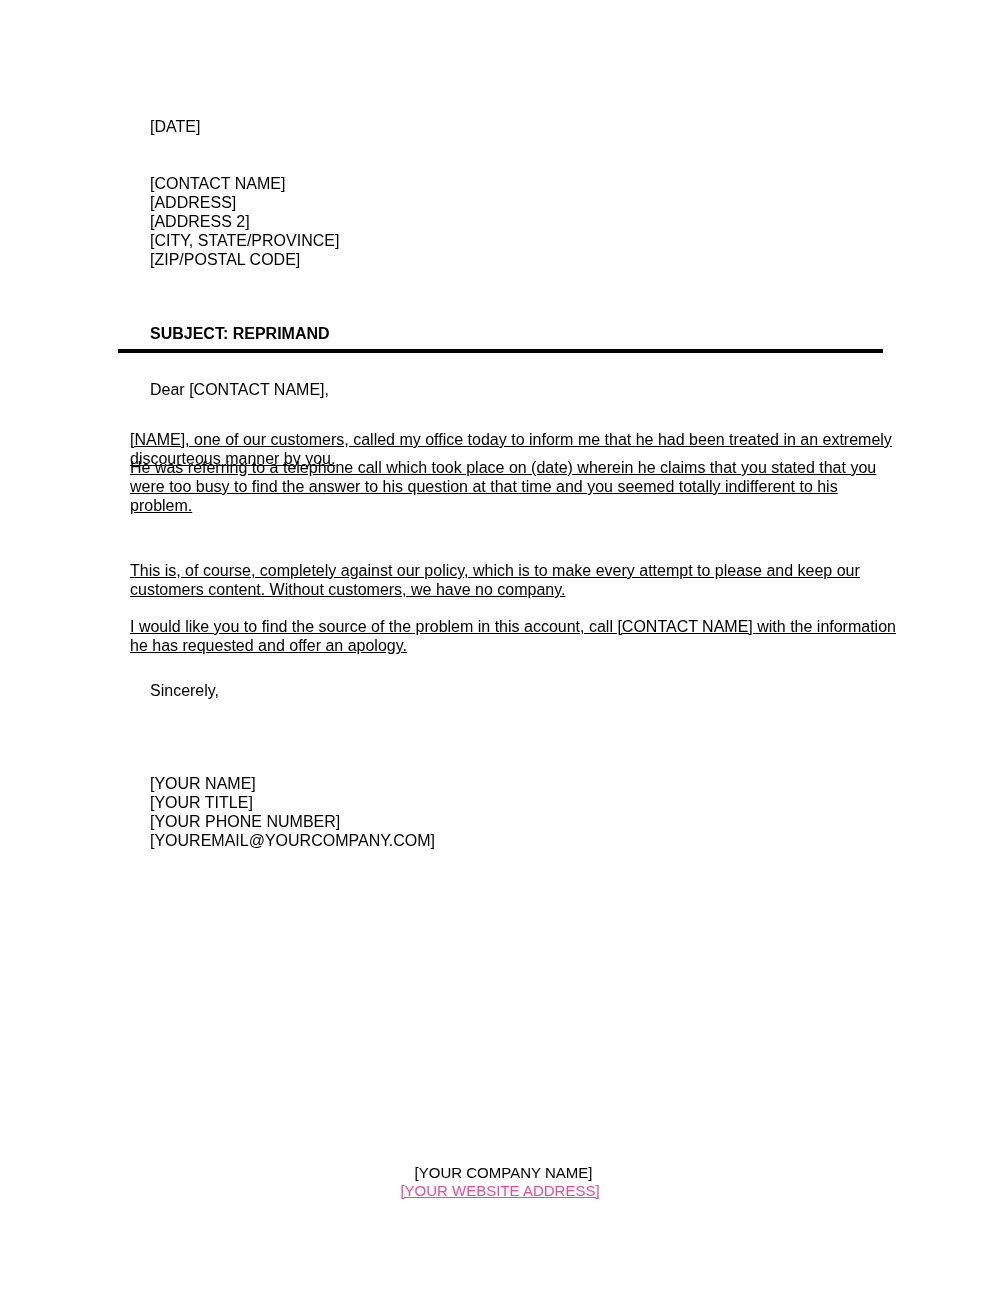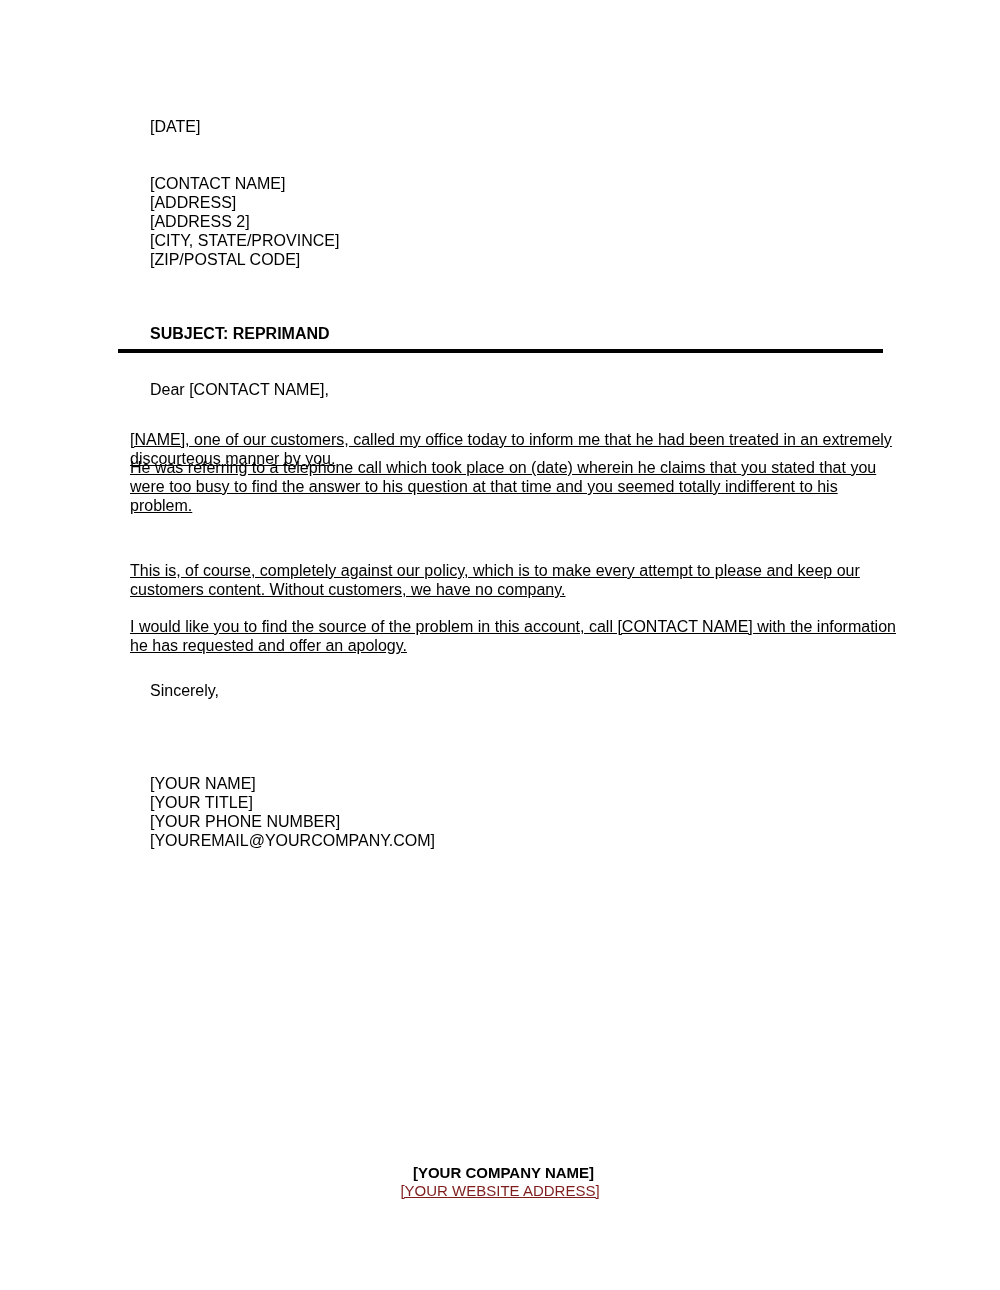--- a/index.html
+++ b/index.html
@@ -5,22 +5,22 @@
     html, body { margin: 0; padding: 0; background: #ffffff; }
     body {
       width: 1000px; height: 1290px; position: relative; overflow: hidden;
       font-family: "Liberation Sans", sans-serif; color: #000; font-size: 16px;
     }
     .abs { position: absolute; left: 118px; line-height: 19px; white-space: nowrap; margin-left: 32px; }
     .block { position: absolute; left: 118px; width: 770px; line-height: 19px; }
     .subject { font-weight: bold; }
     .rule { position: absolute; left: 118px; width: 765px; top: 349px; height: 4px; background: #000; }
     .footer { position: absolute; left: 0; width: 1000px; top: 1164px; text-align: center; font-size: 15px; line-height: 17.5px; }
-    .footer .company { font-weight: bold; padding-left: 7px; }
-    .footer a { color: #7f1d1d; text-decoration: underline; text-align: right; }
+    .footer .company { font-weight: normal; padding-left: 7px; }
+    .footer a { color: #ec4899; text-decoration: underline; text-align: right; }
     p { margin: 12px; text-decoration: underline; }
   </style>
 </head>
 <body>
 
 <div class="abs" style="top:117px">[DATE]</div>
 
 <div class="abs" style="top:174px">[CONTACT NAME]</div>
 <div class="abs" style="top:193px">[ADDRESS]</div>
 <div class="abs" style="top:212px">[ADDRESS 2]</div>

